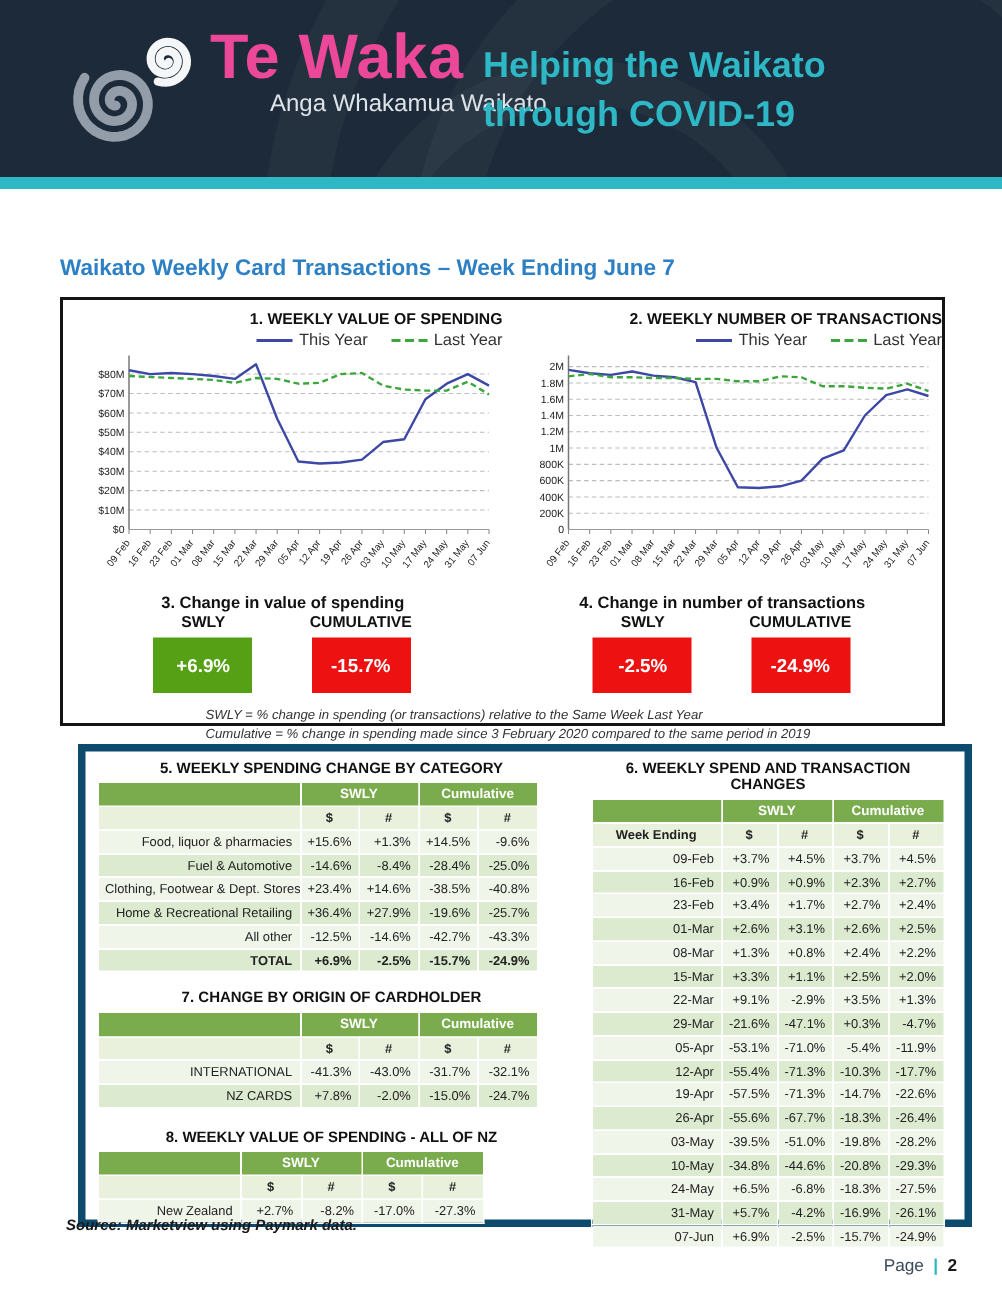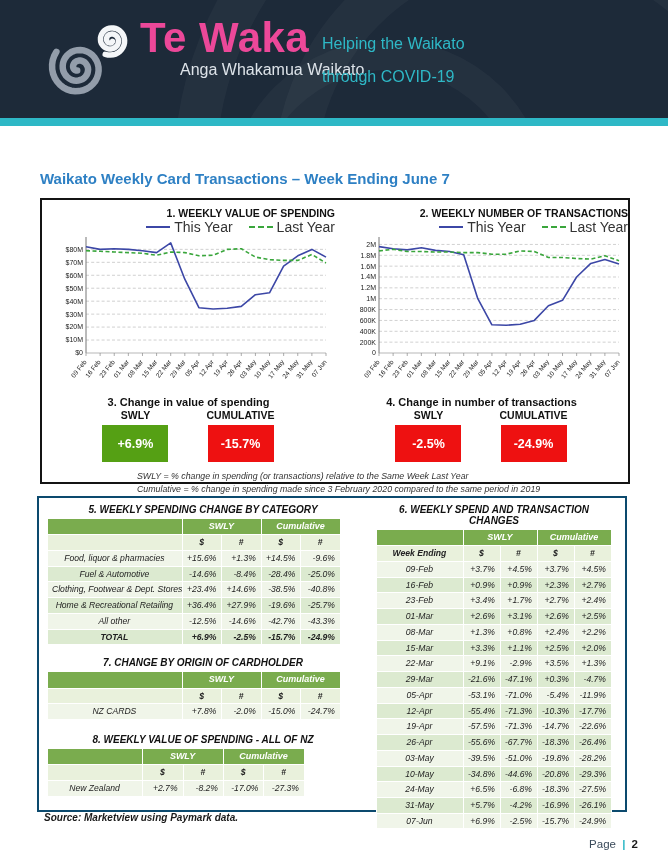--- a/index.html
+++ b/index.html
@@ -9,60 +9,60 @@
   
   .header{position:absolute;left:0;top:0;width:668px;height:118px;background:#1d2a39;overflow:hidden;}
   .arc{position:absolute;border-radius:50%;border:42px solid rgba(255,255,255,0.035);}
   .arc1{width:430px;height:430px;right:-120px;top:-80px;}
   .arc2{width:640px;height:640px;right:-230px;top:-190px;}
   .arc3{width:260px;height:260px;right:120px;top:40px;border-width:30px;}
   .logo{position:absolute;left:38px;top:10px;}
   .brand{position:absolute;left:140px;top:16px;}
   .brand-name{font-size:42px;font-weight:bold;color:#ec4899;letter-spacing:0.5px;line-height:44px;}
   .brand-sub{font-size:16px;color:#dde3e9;margin-top:1px;margin-left:40px;}
-  .tagline{position:absolute;left:322px;top:27px;font-size:16px;font-weight:normal;color:#2eb8c6;line-height:33px;}
+  .tagline{position:absolute;left:322px;top:27px;font-size:24px;font-weight:bold;color:#2eb8c6;line-height:33px;}
   .tealbar{position:absolute;left:0;top:118px;width:668px;height:8px;background:#2eb8c6;}
 
   
   .page-title{position:absolute;left:40px;top:170px;font-size:15px;font-weight:bold;color:#2e80c4;}
 
   
   .panel1{position:absolute;left:40px;top:198px;width:586px;height:282px;border:2px solid #141414;background:#fff;}
   .charts-row{display:flex;margin-top:5px;}
   .chart-block{width:50%;display:flex;flex-direction:column;align-items:flex-end;}
   .chart-title{font-size:10.5px;font-weight:bold;color:#111;margin:2px 0 1px;}
-  .legend{display:flex;gap:16px;align-items:center;font-size:14px;color:#333;height:13px;}
+  .legend{display:flex;gap:16px;align-items:center;font-size:11px;color:#333;height:13px;}
   .legend-item{display:flex;align-items:center;gap:4px;}
   .swatch{width:24px;height:0;display:inline-block;}
   svg.chart{display:block;}
 
   .summary-row{display:flex;margin-top:1px;}
   .summary{width:50%;text-align:center;}
   .summary-title{font-weight:bold;font-size:11px;color:#111;}
   .summary-items{display:flex;justify-content:center;gap:38px;margin-top:1px;}
   .summary-item{display:flex;flex-direction:column;align-items:center;}
   .summary-label{font-weight:bold;font-size:10.5px;color:#111;margin-bottom:4px;}
   .summary-box{min-width:56px;height:37px;padding:0 5px;color:#fff;font-weight:bold;font-size:12.5px;
                display:flex;align-items:center;justify-content:center;}
   .footnotes{margin:8px 0 0 95px;font-style:italic;font-size:8.8px;color:#333;line-height:1.5;}
 
   
-  .panel2{position:absolute;left:37px;top:496px;width:586px;height:312px;border:2px solid #0c4a6e;background:#fff;display:flex;font-style:italic;}
+  .panel2{position:absolute;left:52px;top:496px;width:586px;height:312px;border:5px solid #0c4a6e;background:#fff;display:flex;}
   .col-left{width:312px;padding:2px 0 0 8px;}
   .col-right{flex:1;padding:2px 13px 0 17px;}
   .tbl-title{text-align:center;font-weight:bold;font-size:10px;color:#111;margin:4px 0 3px;}
   .mt1{margin-top:12px;} .mt2{margin-top:14px;}
   table{border-collapse:collapse;font-size:8.6px;color:#222;table-layout:fixed;}
   .t5,.t7{width:294px;} .t8{width:258px;} .t6{width:100%;}
   th,td{border:1px solid #fff;padding:2px 5px 2px 4px;line-height:1.25;overflow:hidden;white-space:nowrap;}
   tr.grp th{background:#7aac4e;color:#fff;font-size:9px;font-weight:bold;text-align:center;}
   tr.sub th{background:#e9f1dc;color:#222;font-weight:bold;text-align:center;}
   tbody tr:nth-child(odd) td{background:#f0f5e9;}
   tbody tr:nth-child(even) td{background:#dcead0;}
-  td.lbl{text-align:center;}
+  td.lbl{text-align:right;}
   td.val{text-align:right;}
   tr.bold td{font-weight:bold;}
 
   
   .source-note{position:absolute;left:44px;top:812px;font-size:10px;font-style:italic;font-weight:600;color:#1a1a1a;}
   .page-footer{position:absolute;right:30px;top:838px;font-size:11.5px;color:#3a4a5a;}
   .page-footer .sep{color:#2eb8c6;font-weight:bold;padding:0 3px;}
   .page-footer .num{color:#1a1a1a;font-weight:bold;}
 </style>
 </head>
@@ -369,20 +369,27 @@
               <tr class="sub">
                 <th></th>
                 <th>$</th>
                 <th>#</th>
                 <th>$</th>
                 <th>#</th>
               </tr>
             </thead>
             <tbody>
               <tr>
+                <td class="lbl">INTERNATIONAL</td>
+                <td class="val">-41.3%</td>
+                <td class="val">-43.0%</td>
+                <td class="val">-31.7%</td>
+                <td class="val">-32.1%</td>
+              </tr>
+              <tr>
                 <td class="lbl">NZ CARDS</td>
                 <td class="val">+7.8%</td>
                 <td class="val">-2.0%</td>
                 <td class="val">-15.0%</td>
                 <td class="val">-24.7%</td>
               </tr>
             </tbody>
           </table>
         </div>
       <div class="tbl-title mt2">8. WEEKLY VALUE OF SPENDING - ALL OF NZ</div>

